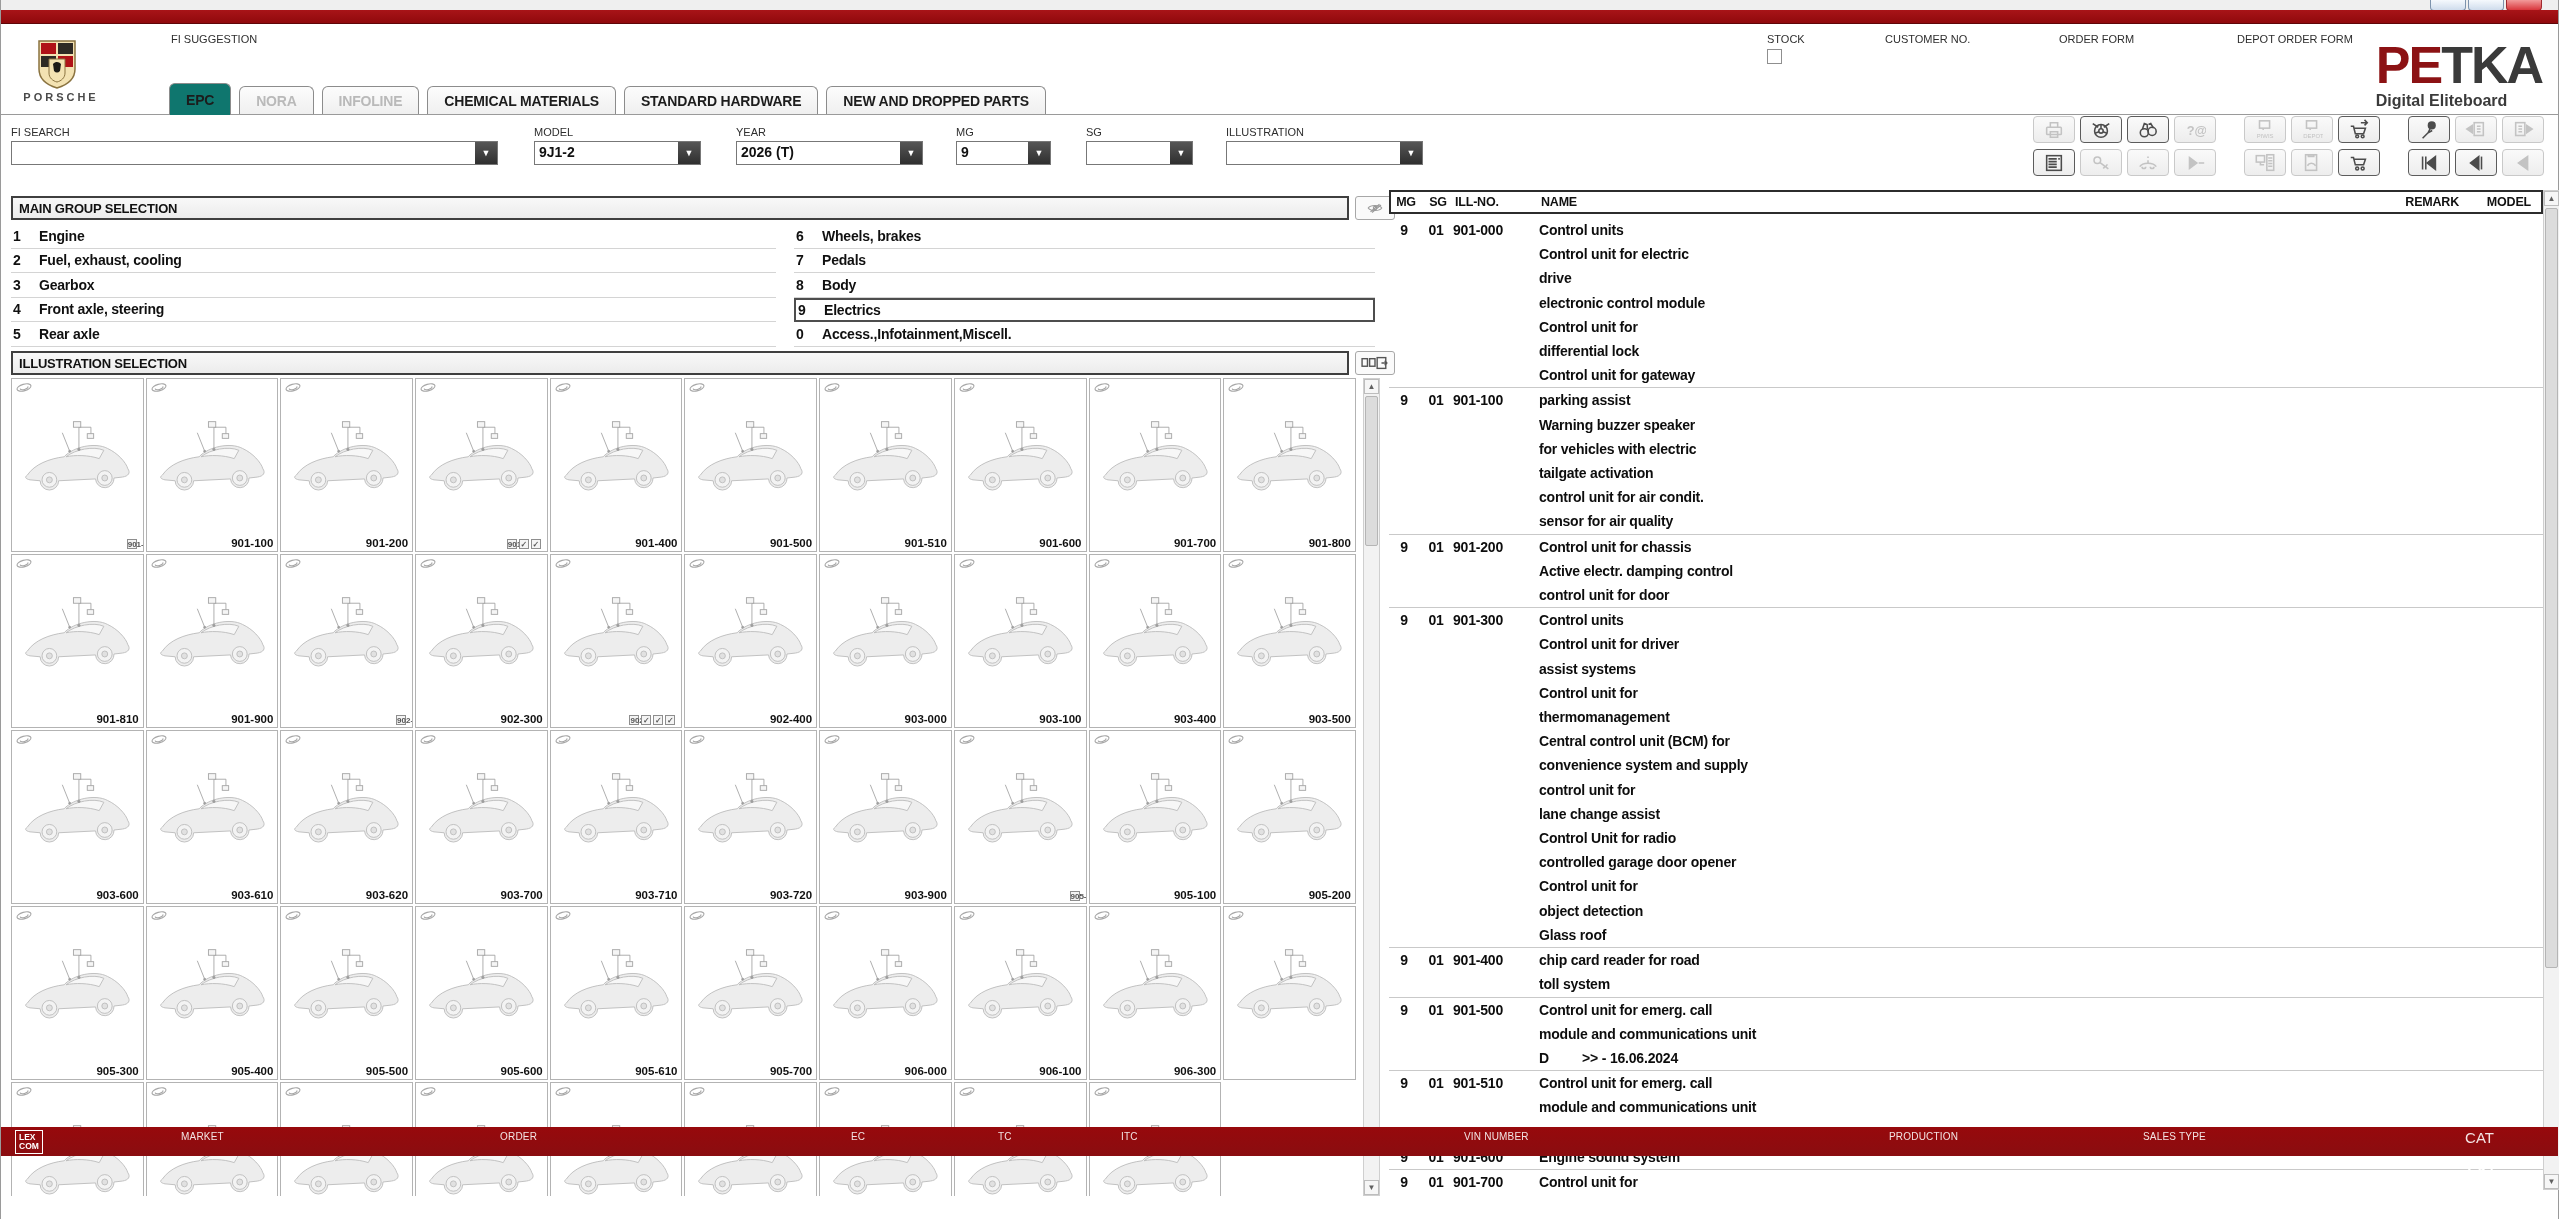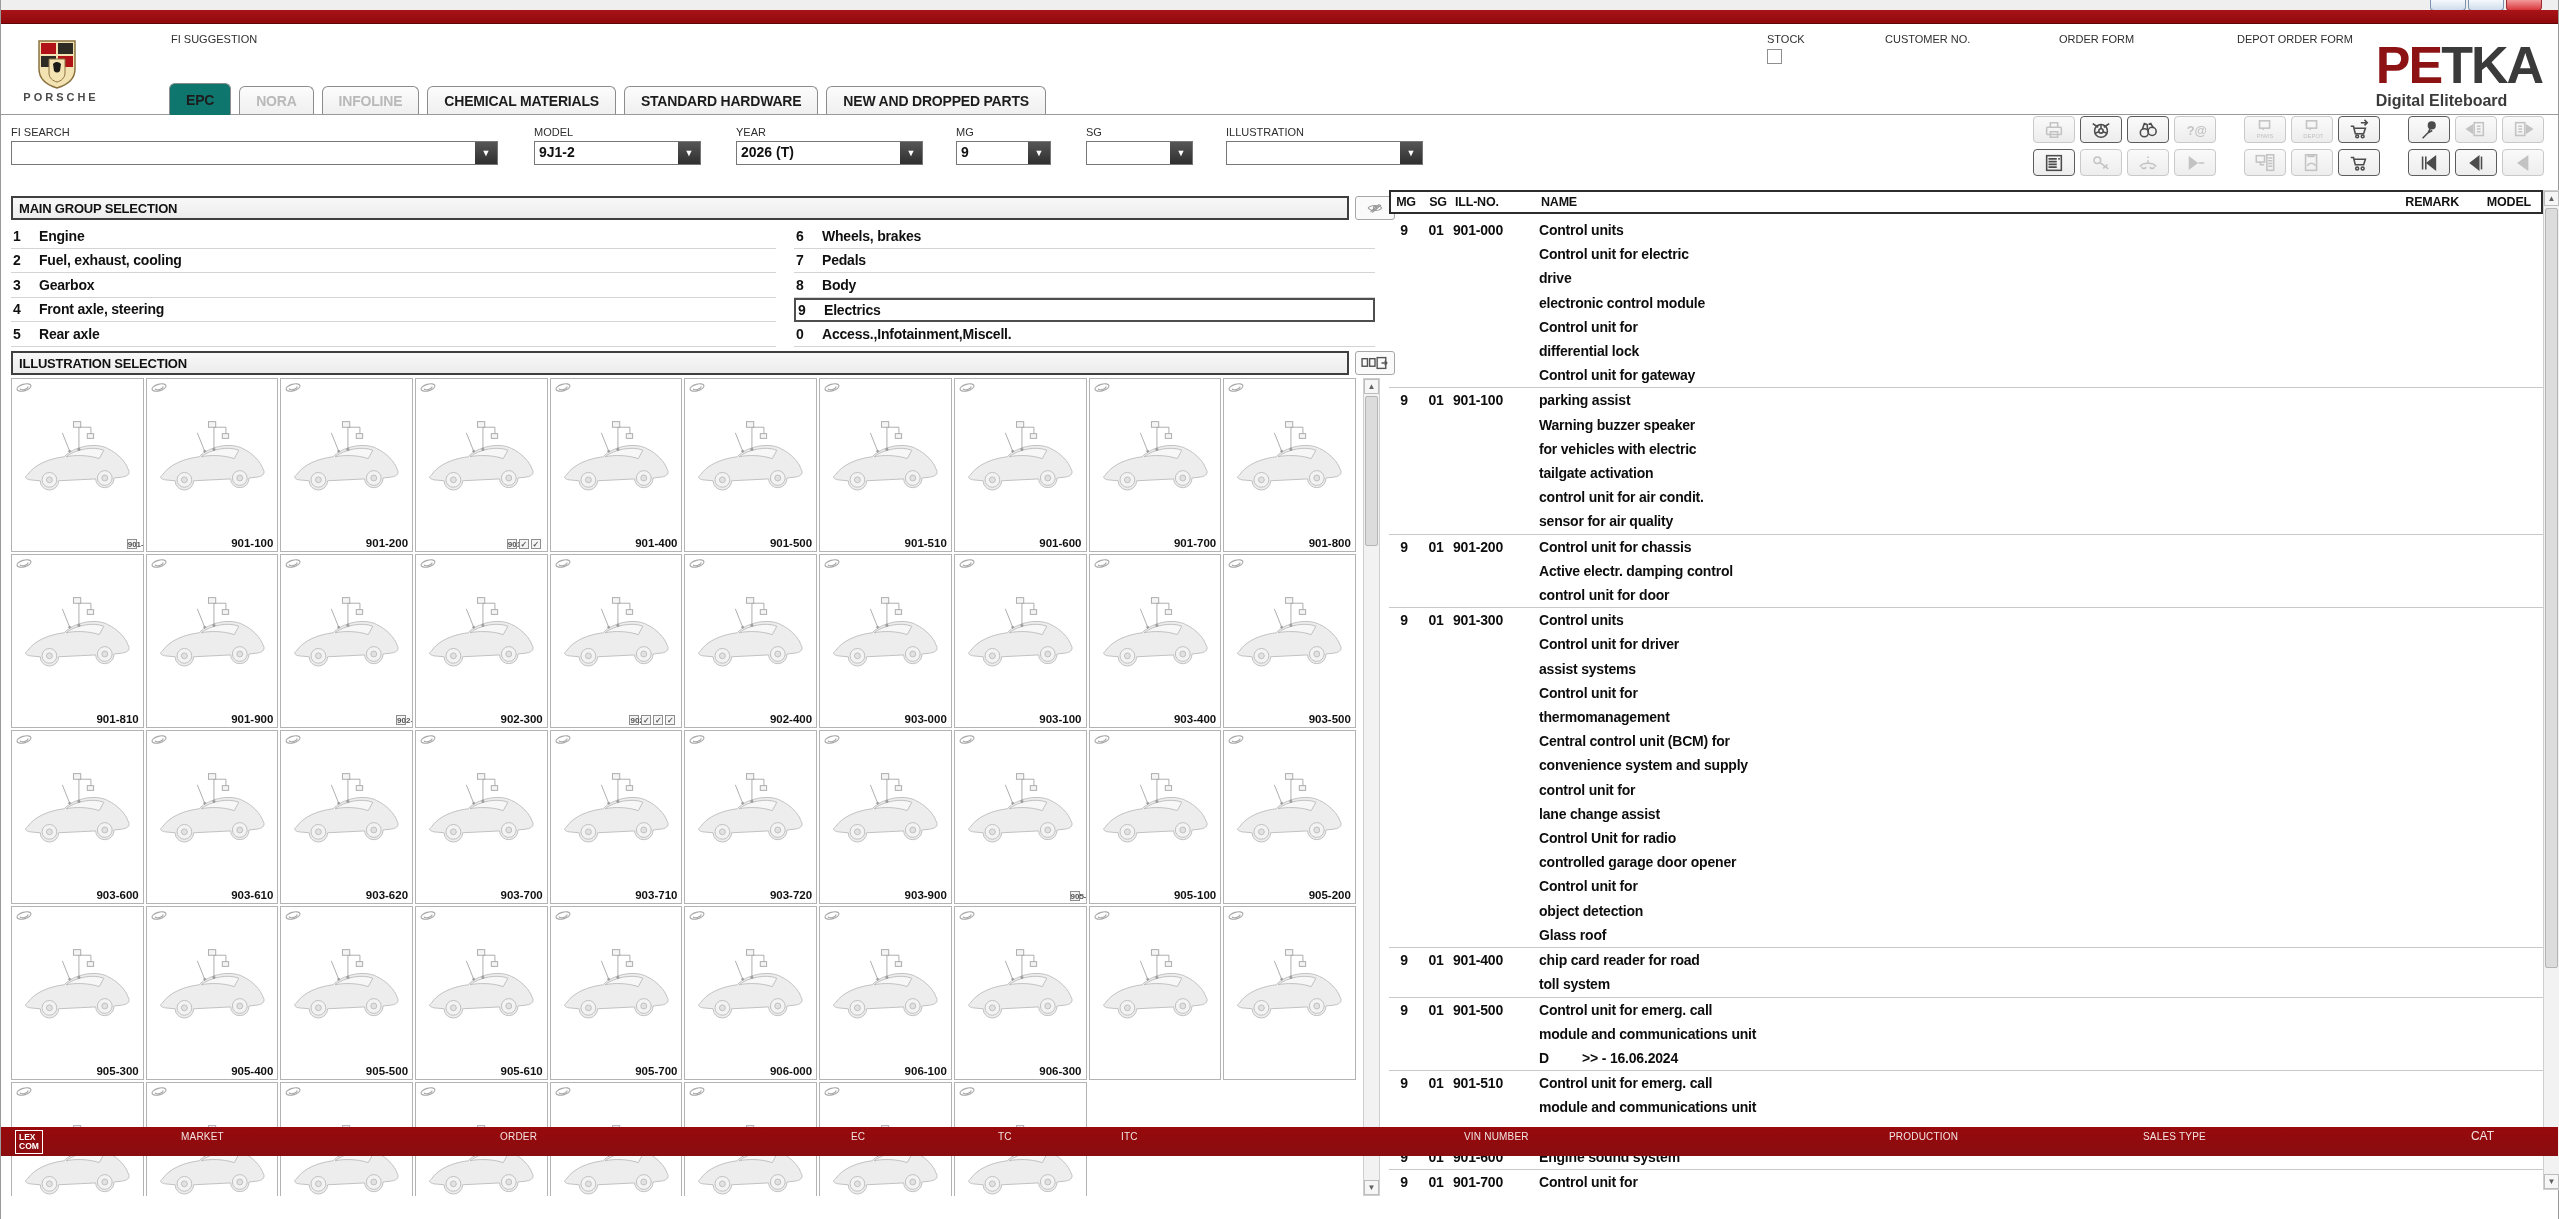--- a/index.html
+++ b/index.html
@@ -87,21 +87,21 @@
   .pt-row .c { font-size:14px; font-weight:bold; color:#0d0d0d; letter-spacing:-0.2px; line-height:24.2px; }
   .pt-row .mg { text-align:center; } .pt-row .sg { text-align:center; }
   .pt-row .name { white-space:pre; }
   #pt-header .h-remark, #pt-header .h-model { text-align:right; padding-right:10px; }
 
   
   #statusbar { position:absolute; left:0; top:1127px; width:100%; height:29px; background:linear-gradient(#97090c,#8a0d10); }
   .sb-label { position:absolute; top:4px; font-size:10px; color:#f3e3e3; letter-spacing:0.2px; }
   #lexcom { position:absolute; left:14px; top:3px; border:1px solid #fff; color:#fff; font-size:8.5px; font-weight:bold; line-height:9px; padding:2px 3px; text-align:left; }
   #cat { position:absolute; right:64px; top:2px; text-align:right; color:#fff; }
-  #cat .cl { font-size:12px; color:#f3e3e3; } #cat .cv { font-size:15px; font-weight:bold; margin-top:11px; }
+  #cat .cl { font-size:15px; color:#f3e3e3; } #cat .cv { font-size:15px; font-weight:bold; margin-top:11px; }
 </style>
 </head>
 <body>
 
 <svg width="0" height="0" style="position:absolute">
   <defs>
     <symbol id="sym-car" viewBox="0 0 130 95">
       <g stroke="#bdbdbd" fill="#ededed" stroke-width="1">
         <path d="M10 64 C18 52 34 46 50 44 C60 33 84 28 97 35 C108 40 117 50 119 57 C122 61 120 65 113 66 L104 67 A10 10 0 0 1 84 68 L44 70 A10 10 0 0 1 24 70 L13 69 C8 68 7 66 10 64 Z"></path>
         <path d="M52 44 C62 36 82 32 93 37 L88 46 C76 42 62 42 52 44 Z" fill="#f7f7f7"></path>
@@ -803,20 +803,31 @@
           </div>
         </div>
         <div class="thumb">
           <svg class="clip">
             <use href="#sym-clip"></use>
           </svg>
           <svg class="car">
             <use href="#sym-car"></use>
           </svg>
           <div class="cap">
+            <span>905-600</span>
+          </div>
+        </div>
+        <div class="thumb">
+          <svg class="clip">
+            <use href="#sym-clip"></use>
+          </svg>
+          <svg class="car">
+            <use href="#sym-car"></use>
+          </svg>
+          <div class="cap">
             <span>905-610</span>
           </div>
         </div>
         <div class="thumb">
           <svg class="clip">
             <use href="#sym-clip"></use>
           </svg>
           <svg class="car">
             <use href="#sym-car"></use>
           </svg>

